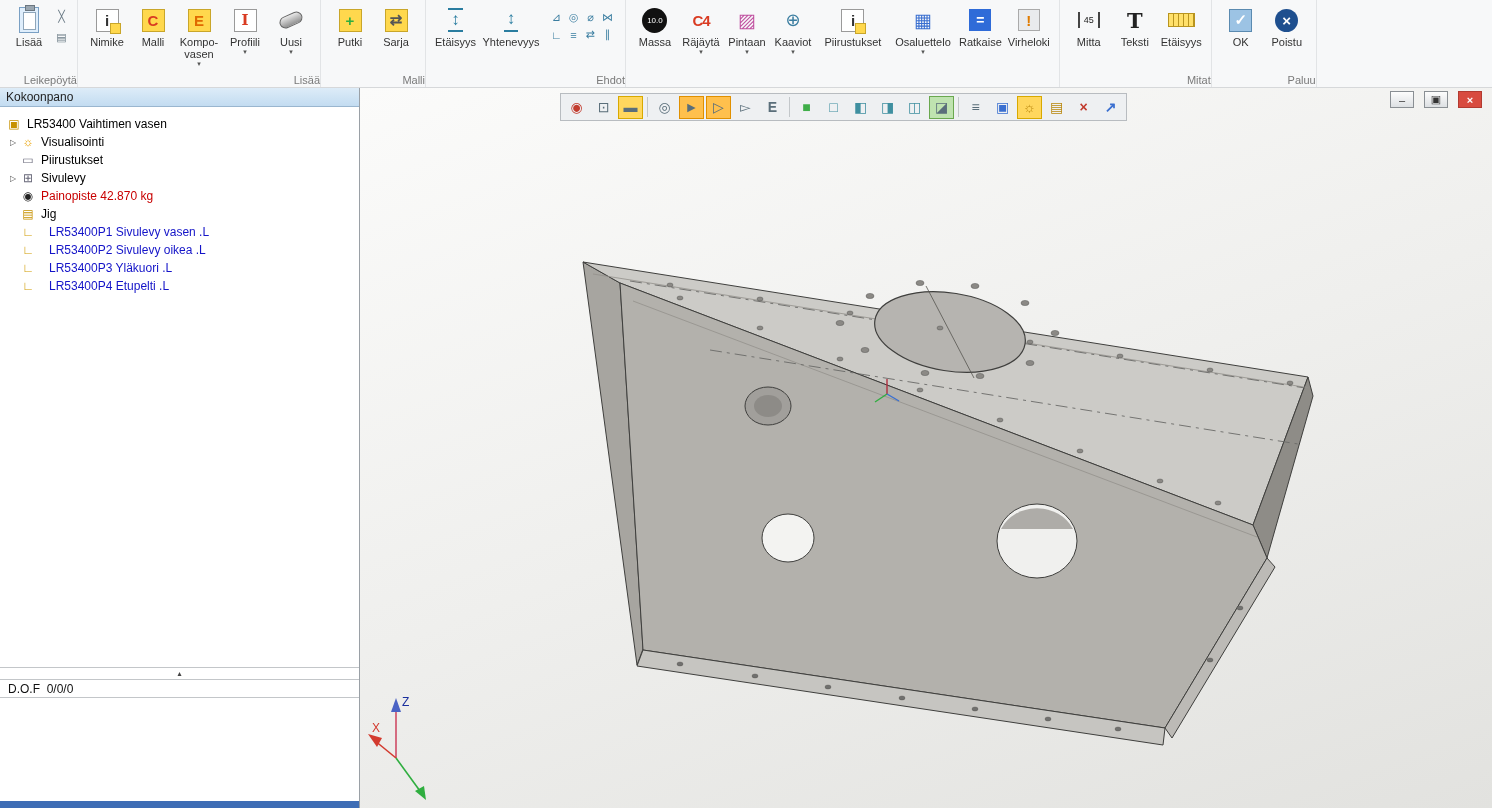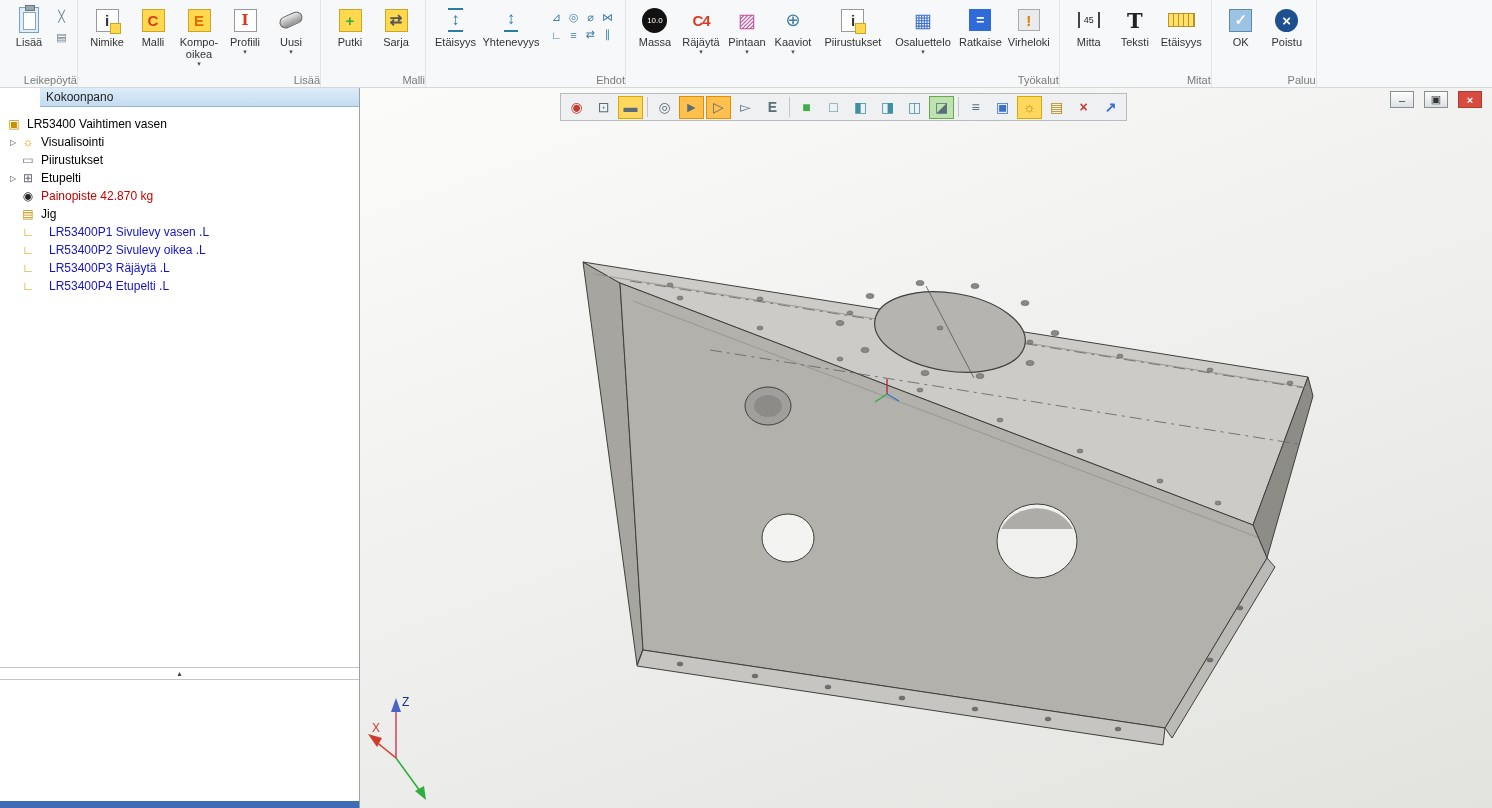--- a/index.html
+++ b/index.html
@@ -66,21 +66,21 @@
     align-items:center; justify-content:center; }
   .ic-exit { width:23px; height:23px; border-radius:50%; background:#1e4f8f;
     color:#fff; font-weight:bold; font-size:15px; display:flex;
     align-items:center; justify-content:center; }
   .glyph-red { color:#d93b22; } .glyph-orange { color:#e06a00; }
   .glyph-green { color:#2fae3f; } .glyph-gray { color:#555; }
   .serifI { font-family:"DejaVu Serif", serif; color:#d93b22; }
 
   
   .panel { position:absolute; top:88px; left:0; width:360px; bottom:0;
-    background:#fff; border-right:1px solid #9aa0a6;padding-left:40px; }
+    background:#fff; border-right:1px solid #9aa0a6; }
   .phead { height:19px; background:linear-gradient(#ddecf8,#c3dcf1);
     font-size:12px; color:#222; padding:2px 6px; border-bottom:1px solid #9ab6cf; }
   .tree { position:absolute; top:19px; left:0; right:0; height:561px;
     border-bottom:1px solid #c3c6c9; padding-top:8px; overflow:hidden; }
   .trow { height:18px; display:flex; align-items:center; font-size:12px;
     padding-left:6px; white-space:nowrap; }
   .trow.child { padding-left:6px; }
   .texp { width:14px; font-size:8px; color:#555; text-align:center; flex:0 0 14px; }
   .tico { width:16px; text-align:center; font-size:12px; margin-right:5px; flex:0 0 16px; }
   .tico.y { color:#c79100; } .tico.sun { color:#e8a000; } .tico.gray { color:#667; }
@@ -151,21 +151,21 @@
       <span class="ric">
           <span class="ic-box yellow glyph-red">C</span>
         </span>
       <span class="rlabel">Malli</span>
     </div>
     <div class="rbtn">
       <span class="ric">
           <span class="ic-box yellow glyph-orange">E</span>
         </span>
       <span class="rlabel">Kompo-</span>
-      <span class="rlabel">oikea</span>
+      <span class="rlabel">vasen</span>
       <span class="rcaret">▾</span>
     </div>
     <div class="rbtn">
       <span class="ric">
           <span class="ic-box serifI">I</span>
         </span>
       <span class="rlabel">Profiili</span>
       <span class="rcaret">▾</span>
     </div>
     <div class="rbtn">
@@ -266,21 +266,20 @@
           <span class="ic-solve">=</span>
         </span>
       <span class="rlabel">Ratkaise</span>
     </div>
     <div class="rbtn">
       <span class="ric">
           <span class="ic-err">!</span>
         </span>
       <span class="rlabel">Virheloki</span>
     </div>
-    <div class="glabel">Työkalut</div>
   </div>
 
   <div class="rgroup">
     <div class="rbtn">
       <span class="ric">
           <span class="ic-mitta">45</span>
         </span>
       <span class="rlabel">Mitta</span>
     </div>
     <div class="rbtn">
@@ -328,21 +327,21 @@
       <span class="tlabel">Visualisointi</span>
     </div>
     <div class="trow child">
       <span class="texp"></span>
       <span class="tico gray">▭</span>
       <span class="tlabel">Piirustukset</span>
     </div>
     <div class="trow child">
       <span class="texp">▷</span>
       <span class="tico gray">⊞</span>
-      <span class="tlabel">Etupelti</span>
+      <span class="tlabel">Sivulevy</span>
     </div>
     <div class="trow child">
       <span class="texp"></span>
       <span class="tico cog">◉</span>
       <span class="tlabel red">Painopiste 42.870 kg</span>
     </div>
     <div class="trow child">
       <span class="texp"></span>
       <span class="tico y">▤</span>
       <span class="tlabel">Jig</span>
@@ -353,29 +352,30 @@
       <span class="tlabel blue">LR53400P1 Sivulevy vasen .L</span>
     </div>
     <div class="trow child">
       <span class="texp"></span>
       <span class="tico part">∟</span>
       <span class="tlabel blue">LR53400P2 Sivulevy oikea .L</span>
     </div>
     <div class="trow child">
       <span class="texp"></span>
       <span class="tico part">∟</span>
-      <span class="tlabel blue">LR53400P3 Räjäytä .L</span>
+      <span class="tlabel blue">LR53400P3 Yläkuori .L</span>
     </div>
     <div class="trow child">
       <span class="texp"></span>
       <span class="tico part">∟</span>
       <span class="tlabel blue">LR53400P4 Etupelti .L</span>
     </div>
   </div>
   <div class="splitrow">▴</div>
+  <div class="dof">D.O.F  0/0/0</div>
   <div class="bluestrip"></div>
 </div>
 
 <div class="viewport">
 
   <svg class="scene" width="1132" height="720" viewBox="0 0 1132 720">
     <g stroke="#3f3f3d" stroke-width="1">
 
       <polygon points="223,174 260,195 283,561 277,577" fill="#a7a5a0"></polygon>
 

